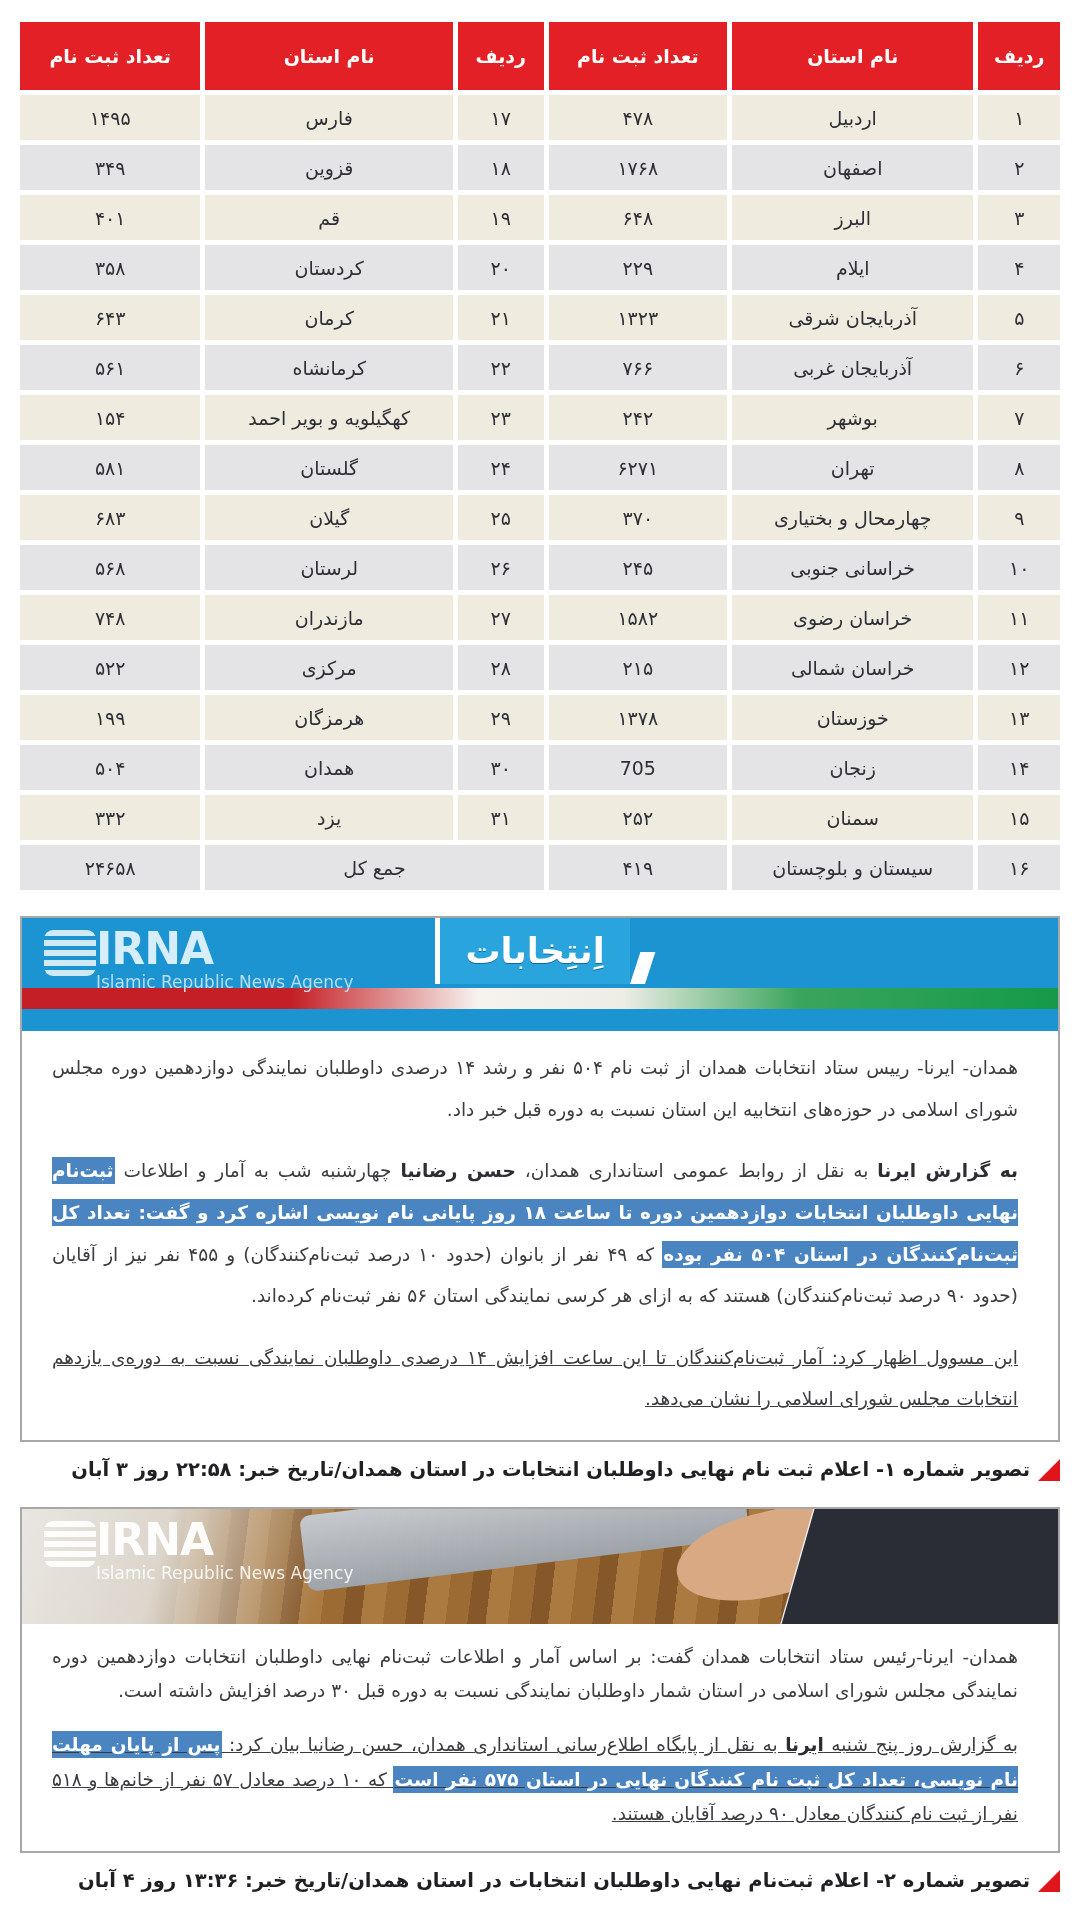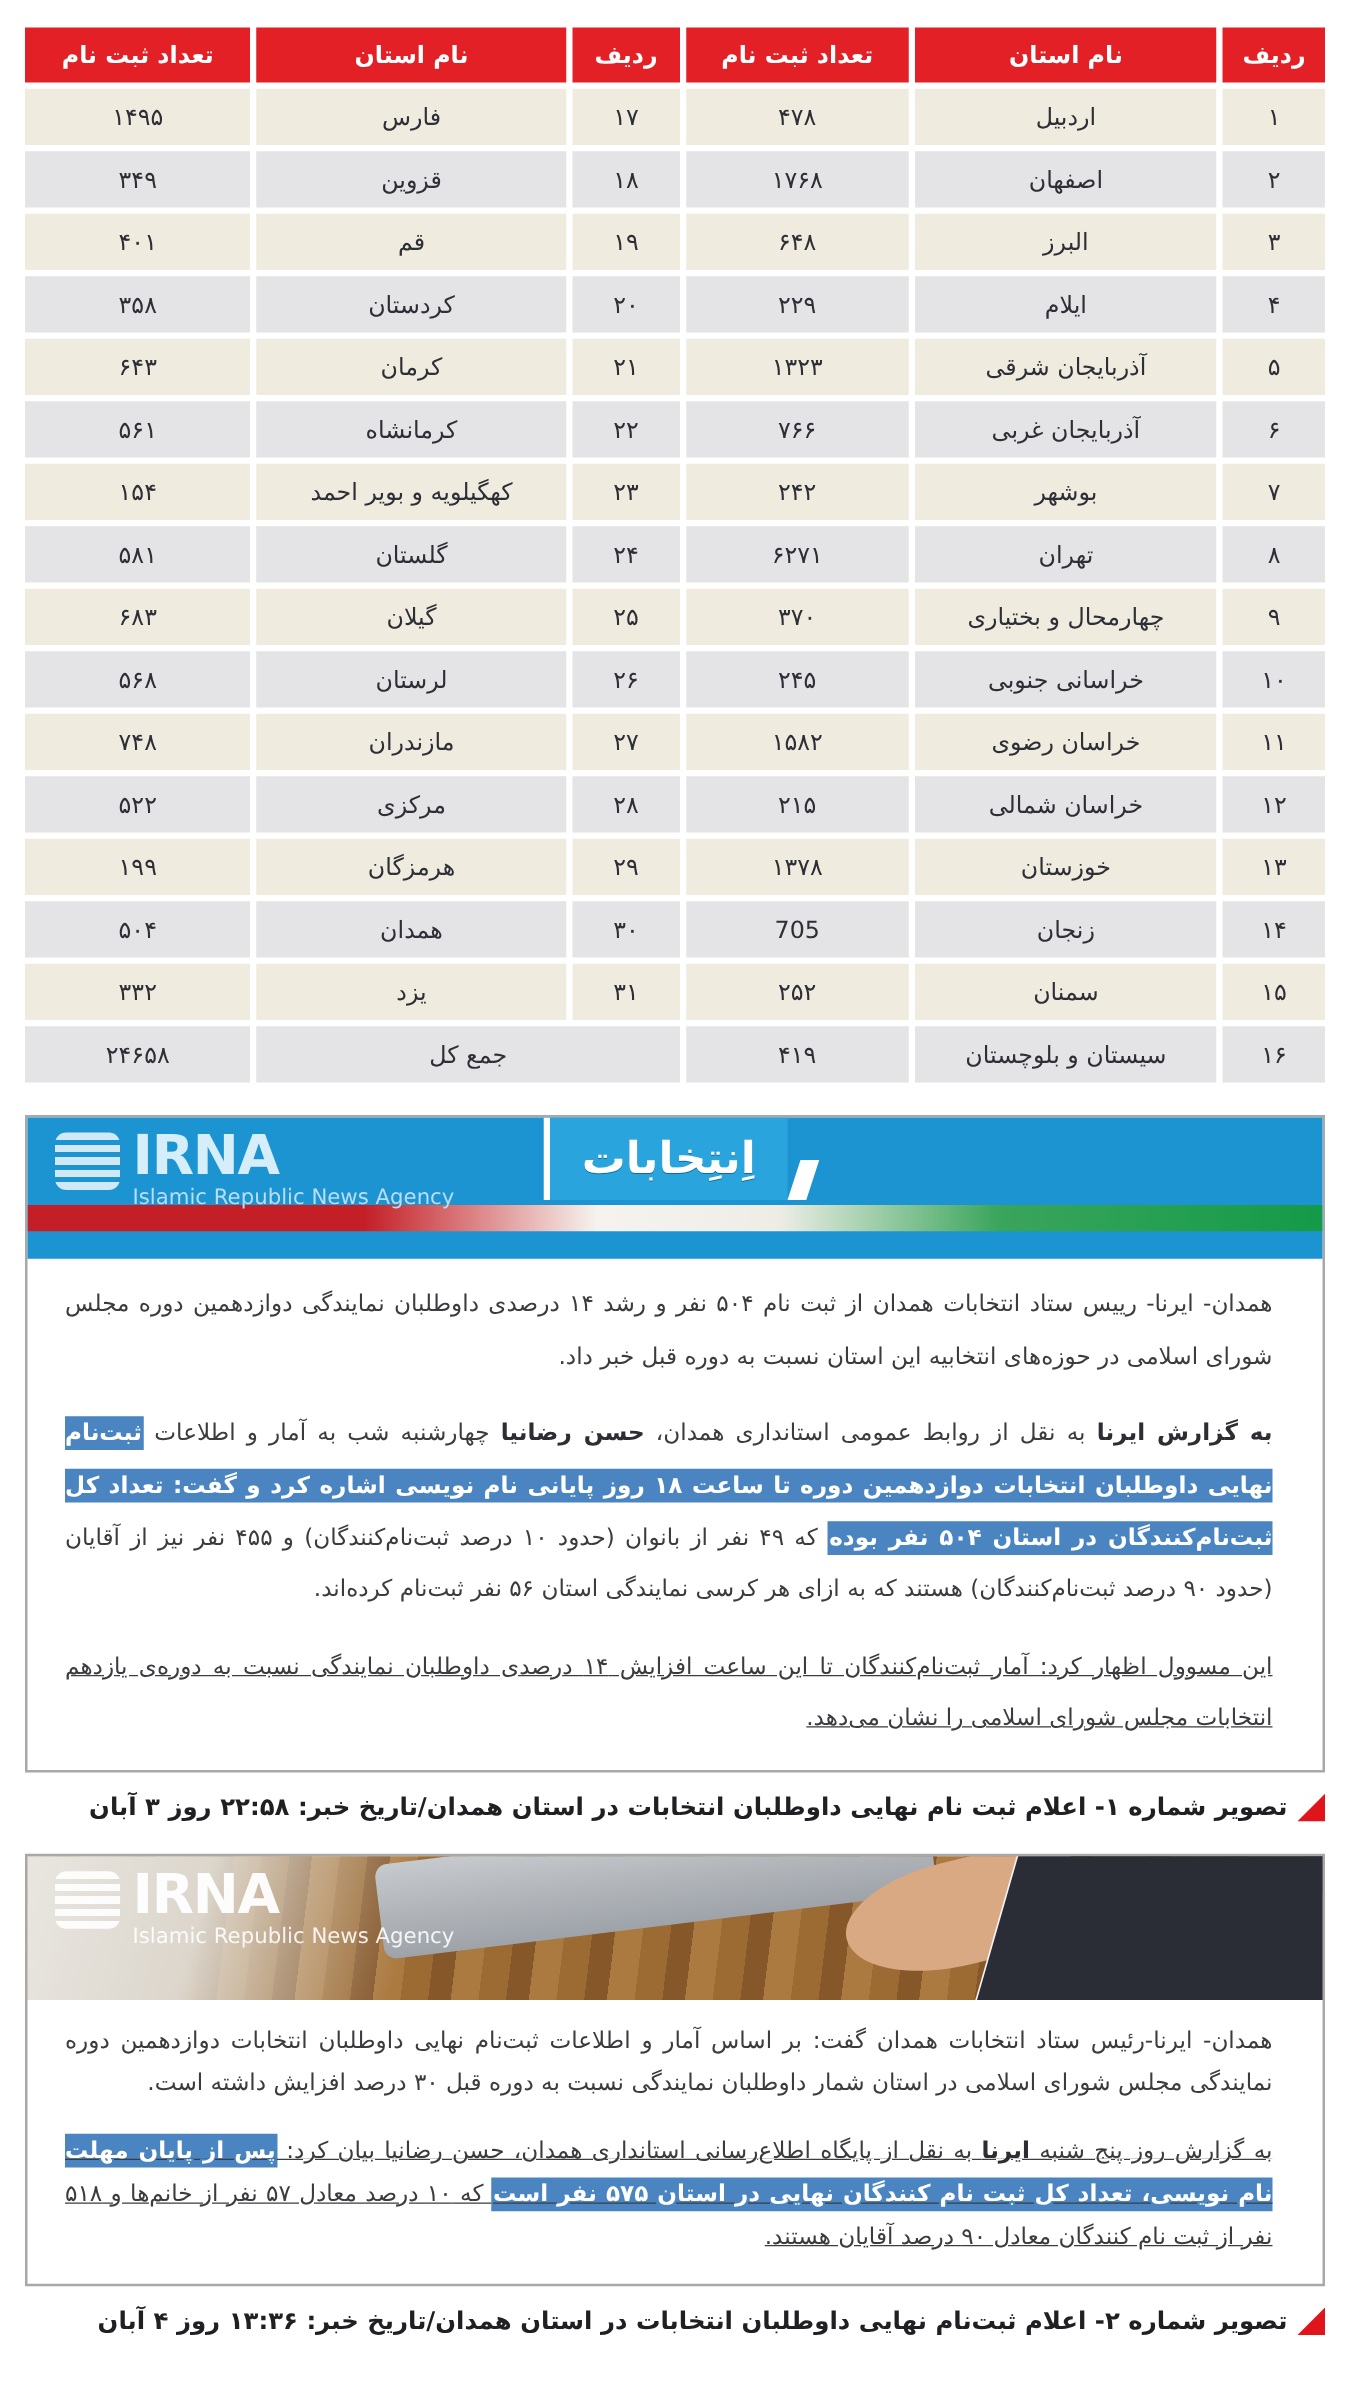--- a/index.html
+++ b/index.html
@@ -5,35 +5,35 @@
   html,body{margin:0;padding:0;}
   body{
     width:1080px;height:1908px;overflow:hidden;background:#ffffff;
     font-family:"DejaVu Sans",sans-serif;direction:rtl;position:relative;
   }
   
   .table-wrap{margin:22px 20px 0 20px;}
   .grid{display:grid;grid-template-columns:80fr 237fr 175fr 84fr 243fr 177fr;gap:5px;direction:rtl;}
   .cell{display:flex;align-items:center;justify-content:center;height:45px;
         font-size:19px;color:#2e2e36;}
-  .cell.head{background:#e32025;color:#ffffff;height:44px;font-weight:bold;}
+  .cell.head{background:#e32025;color:#ffffff;height:68px;font-weight:bold;}
   .beige{background:#efecdf;}
   .gray{background:#e4e3e5;}
   .total-span{grid-column:span 2;text-align:right;}
   
   .article-box{margin:26px 20px 0 20px;border:2px solid #a8a8a8;background:#ffffff;}
   .banner-blue{height:113px;background:#1d94d2;position:relative;overflow:hidden;}
   .flag-stripe{position:absolute;left:0;right:0;top:70px;height:21px;z-index:1;
     background:linear-gradient(to right,#c41f26 0%,#c41f26 26%,#f6f3ef 44%,#ededE6 58%,#3aa55c 75%,#149a49 100%);}
   .ballot-box{position:absolute;top:0;left:413px;width:190px;height:66px;background:#2aa4dc;
     border-left:5px solid #ffffff;display:flex;align-items:center;justify-content:center;z-index:2;}
   .ballot-box::after{content:"";position:absolute;right:-15px;bottom:0;width:15px;height:32px;
     background:#ffffff;transform:skewX(-18deg);transform-origin:bottom;}
   .ballot-label{font-size:35px;color:#ffffff;font-weight:bold;text-shadow:0 1px 0 #0e6ca0;}
-  .irna-logo{position:absolute;top:12px;left:22px;display:flex;gap:10px;align-items:flex-start;
+  .irna-logo{position:absolute;top:12px;left:22px;display:flex;align-items:flex-start;
     direction:ltr;z-index:3;}
   .irna-globe{width:52px;height:46px;border-radius:9px;
     background:repeating-linear-gradient(to bottom,#cfe9f7 0 6px,rgba(0,0,0,0) 6px 10px);}
   .irna-word{font-size:44px;font-weight:bold;color:#d6edfa;line-height:0.85;letter-spacing:-1px;}
   .irna-sub{font-size:17px;color:#b9ddf2;margin-top:5px;}
   .watermark .irna-globe{background:repeating-linear-gradient(to bottom,rgba(255,255,255,.92) 0 6px,rgba(0,0,0,0) 6px 10px);}
   .watermark .irna-word{color:rgba(255,255,255,.95);}
   .watermark .irna-sub{color:rgba(255,255,255,.88);}
   .article-text{padding:16px 40px 20px 30px;}
   .para{font-size:18.5px;line-height:2.25;color:#3c3c40;text-align:justify;margin:0 0 20px 0;}

